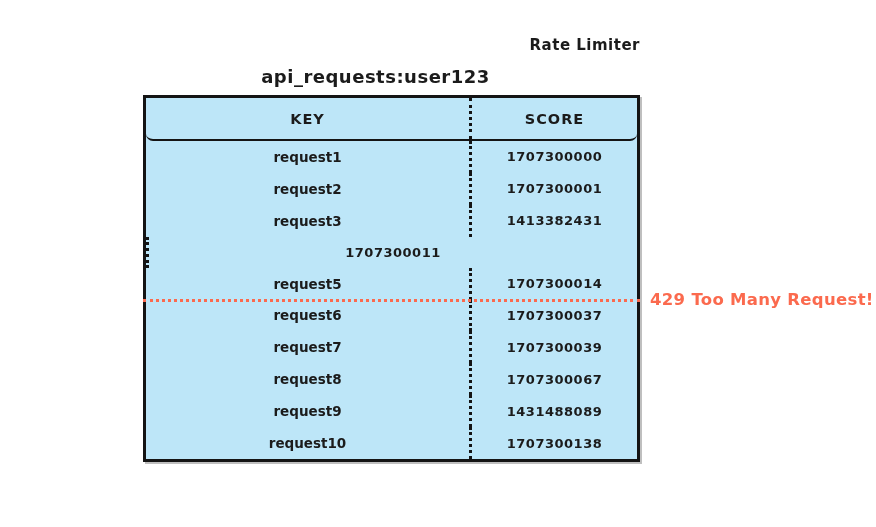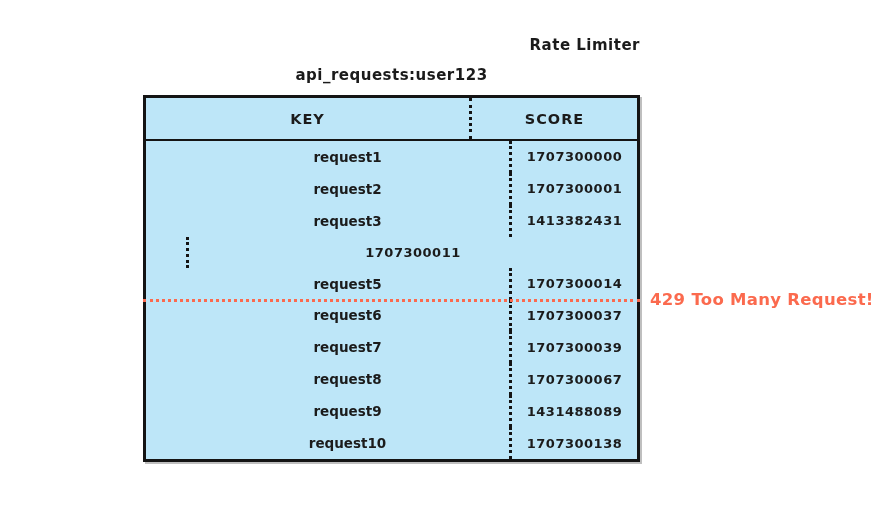--- a/index.html
+++ b/index.html
@@ -10,39 +10,40 @@
     font-family:"DejaVu Sans","Liberation Sans",sans-serif;
     color:#1b1b1b;
     overflow:hidden;
   }
   .title {
     position:absolute; top:36px; left:143px; width:497px;
     text-align:right; font-size:15px; font-weight:bold;
     letter-spacing:0.5px;
   }
   .subtitle {
-    position:absolute; top:66px; left:143px; width:497px;
-    text-align:center; font-size:15px; font-weight:bold;
+    position:absolute; top:66px; left:127px; width:497px;
+    text-align:center; font-size:18px; font-weight:bold;
     letter-spacing:0.5px;
   }
   .zset-table {
     position:absolute; top:95px; left:143px;
     width:497px; height:367px;
     box-sizing:border-box;
     background:#bde6f8;
     border:3px solid #141414;
     box-shadow:2px 2px 0 rgba(0,0,0,0.25);
     display:flex; flex-direction:column;
   }
   .thead {
     display:flex; height:41px; flex:0 0 41px;
     border-bottom:2px solid #141414;
+    border-radius:7px;
   }
   .tbody { display:flex; flex-direction:column; flex:1 1 auto; }
-  .trow { display:flex; flex:1 1 auto;padding-left:40px; }
+  .trow { display:flex; flex:1 1 auto; }
   .cell-key {
     flex:0 0 323px; width:323px;
     display:flex; align-items:center; justify-content:center;
     font-size:13.5px; font-weight:600;
   }
   .cell-score {
     flex:1 1 auto;
     display:flex; align-items:center; justify-content:center;
     border-left:3px dotted #141414;
     font-size:13px; font-weight:600;

